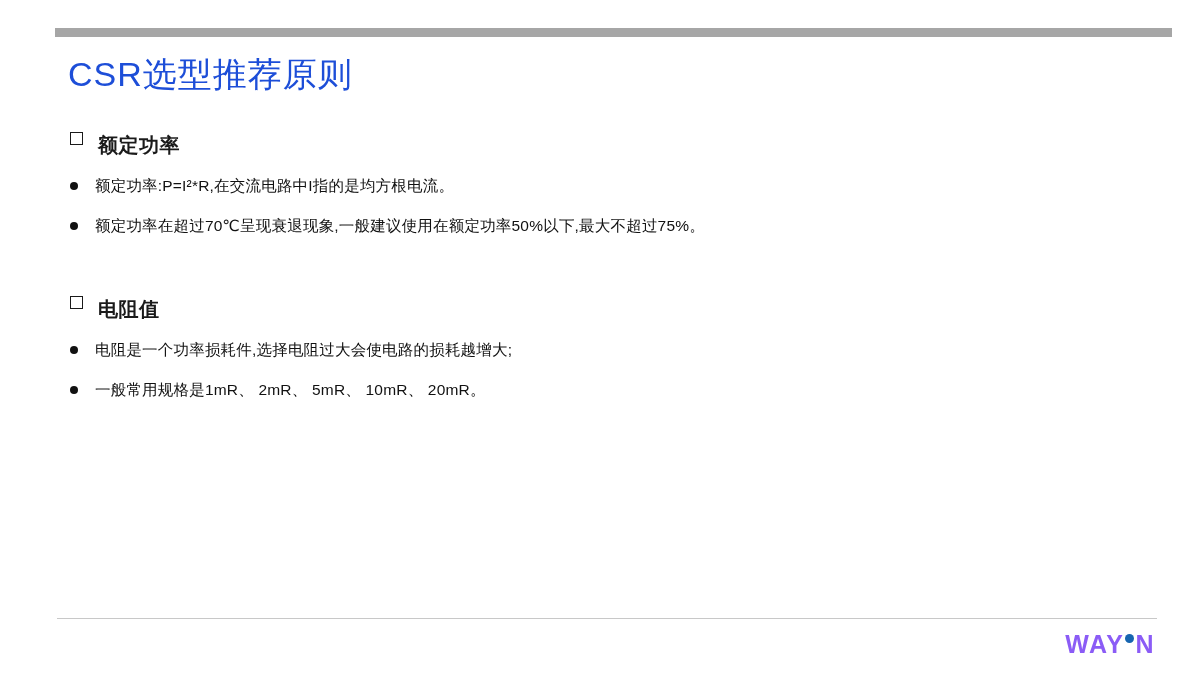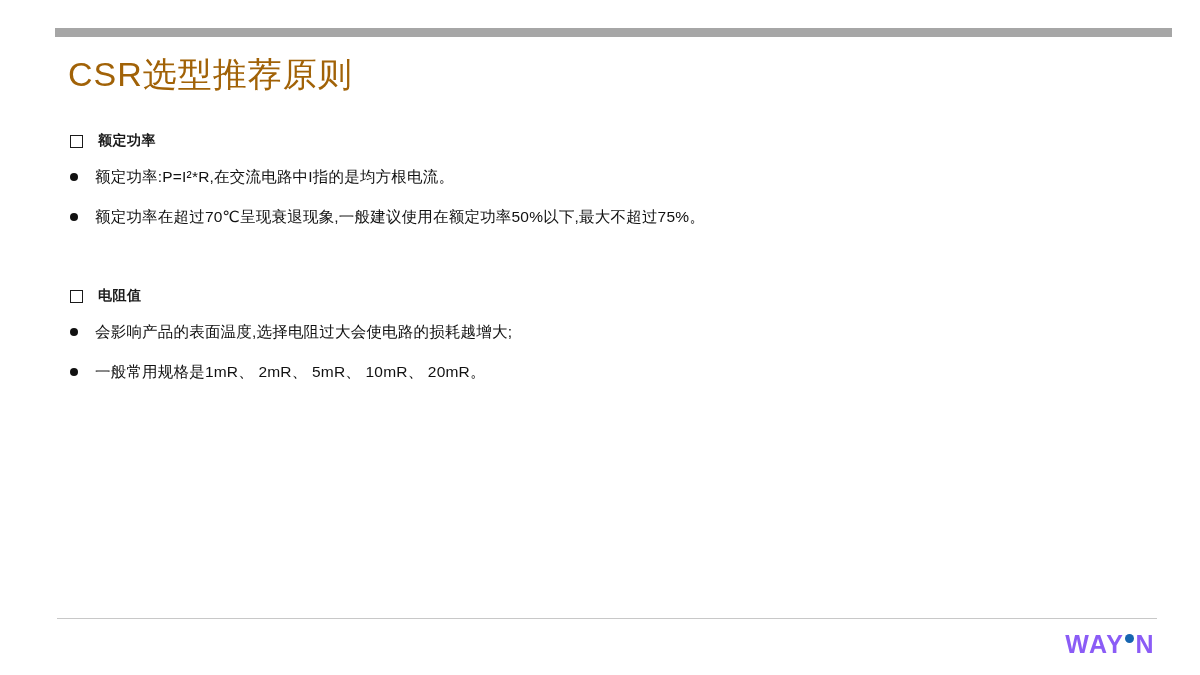--- a/index.html
+++ b/index.html
@@ -29,36 +29,36 @@
     height: 9px;
     background: #a6a6a6;
   }
   .title {
     position: absolute;
     left: 68px;
     top: 52px;
     font-size: 34px;
     font-weight: 400;
     letter-spacing: 1px;
-    color: #a16207;
+    color: #1d4ed8;
     font-family: "Liberation Sans", "DejaVu Sans", sans-serif;
   }
   .content {
     position: absolute;
     left: 70px;
     top: 132px;
     width: 1090px;
   }
   .section {
     margin-bottom: 20px;
   }
   .section-head {
     display: flex;
-    align-items: center;
-    font-size: 14px;
+    align-items: flex-start;
+    font-size: 20px;
     font-weight: 700;
     color: #1a1a1a;
     margin-bottom: 10px;
     font-family: Liberation Mono, monospace;
   }
   .sq-bullet {
     display: inline-block;
     width: 11px;
     height: 11px;
     border: 1.6px solid #1a1a1a;
@@ -159,21 +159,21 @@
     <div class="section-gap"></div>
 
     <div class="section">
       <div class="section-head">
         <span class="sq-bullet"></span>
         <span class="section-head-label">电阻值</span>
       </div>
       <ul class="bullets">
         <li class="bullet-item">
           <span class="dot-bullet"></span>
-          <span class="bullet-text">会影响产品的表面温度,选择电阻过大会使电路的损耗越增大;</span>
+          <span class="bullet-text">电阻是一个功率损耗件,选择电阻过大会使电路的损耗越增大;</span>
         </li>
         <li class="bullet-item">
           <span class="dot-bullet"></span>
           <span class="bullet-text">一般常用规格是1mR、 2mR、 5mR、 10mR、 20mR。</span>
         </li>
       </ul>
     </div>
 
   </div>
 

